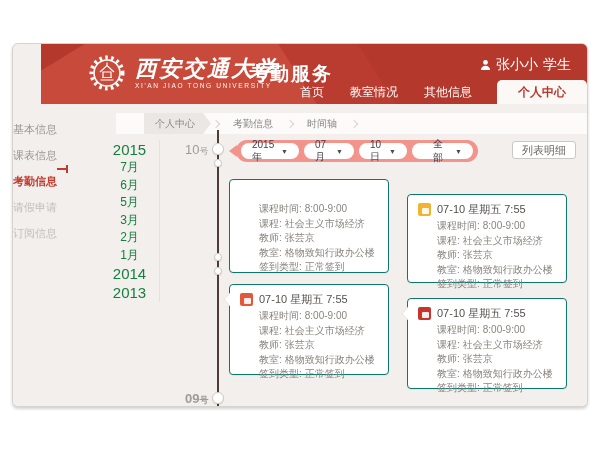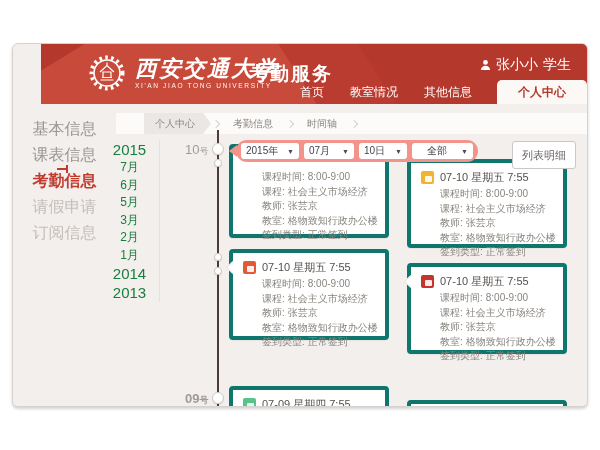--- a/index.html
+++ b/index.html
@@ -26,21 +26,21 @@
   .userinfo { position:absolute; right:16px; top:12px; color:#fff; font-size:14px; display:flex; align-items:center; gap:5px; }
   .nav { position:absolute; right:0; bottom:0; display:flex; align-items:flex-end; }
   .nav .itm { color:#fff; font-size:12px; line-height:24px; padding:0 13px; cursor:pointer; }
   .nav .itm.active { background:#fbf8f6; color:#b5382c; font-weight:bold; border-radius:5px 5px 0 0;
                      line-height:24px; padding:0 21px; margin-left:12px; }
 
   
   .bd { position:relative; height:304px; background:#f2efed; }
 
   .side { position:absolute; left:0; top:0; width:103px; height:100%; padding-top:12px; }
-  .side .sitm { height:26px; line-height:26px; text-align:center; font-size:16px; color:#9a9693; cursor:pointer; }
+  .side .sitm { height:26px; line-height:26px; text-align:left; font-size:11px; color:#9a9693; cursor:pointer; }
   .side .sitm.active { color:#c13b2e; font-weight:bold; }
   .side .sitm.muted { color:#c4beba; }
 
   .bc { position:absolute; left:103px; right:0; top:9px; height:21px; background:#fcfbfa;
         border-bottom:1px solid #efeceа; display:flex; align-items:stretch; font-size:10px; color:#8a8682; }
   .bc .tab1 { margin-left:28px; background:#eae7e5; display:flex; align-items:center; padding:0 16px 0 11px;
               clip-path:polygon(0 0, calc(100% - 8px) 0, 100% 50%, calc(100% - 8px) 100%, 0 100%); }
   .bc .bitm { display:flex; align-items:center; padding:0 12px; }
   .bc .sep { width:6px; height:6px; border-top:1px solid #d4d0cd; border-right:1px solid #d4d0cd;
              transform:rotate(45deg); align-self:center; margin:0 2px; }
@@ -58,32 +58,32 @@
   .tline { position:absolute; left:204px; top:26px; width:2px; height:278px; background:#4d3d36; }
   .node { position:absolute; background:#fff; border:1px solid #cfcac6; border-radius:50%; box-shadow:0 1px 1px rgba(0,0,0,.1); }
   .node.big { width:12px; height:12px; left:199px; }
   .node.sm  { width:8px;  height:8px;  left:201px; }
 
   
   .fbar { position:absolute; left:223px; top:36px; width:242px; height:22px; background:#f2948b;
           border-radius:11px; z-index:6; display:flex; align-items:center; padding-left:5px; }
   .fbar::before { content:""; position:absolute; left:-7px; top:5px; border-top:6px solid transparent;
                   border-bottom:6px solid transparent; border-right:8px solid #f2948b; }
-  .dd { height:16px; background:#fff; border-radius:3px; margin-right:5px; display:flex; align-items:center;
-        justify-content:space-between; padding:0 5px; font-size:10px; color:#3f3f4c; cursor:pointer; }
+  .dd { height:16px; background:#fff; border-radius:8px; margin-right:5px; display:flex; align-items:center;
+        justify-content:space-between; padding:0 11px; font-size:10px; color:#3f3f4c; cursor:pointer; }
   .dd .caret { font-size:7px; color:#4a4a55; margin-left:4px; }
   .dd.w1{width:58px}.dd.w2{width:50px}.dd.w3{width:48px}.dd.w4{width:61px}
 
-  .listbtn { position:absolute; left:499px; top:37px; width:64px; height:28px; background:#fff;
+  .listbtn { position:absolute; left:499px; top:37px; width:64px; height:18px; background:#fff;
              border:1px solid #cbc7c4; border-radius:3px; font-size:11px; color:#6b6764;
              display:flex; align-items:center; justify-content:center; cursor:pointer; z-index:6; }
 
   
-  .card { position:absolute; width:160px; background:#fff; border:4px solid #0f766e; border-radius:4px;
-          box-shadow:0 1px 1px rgba(0,0,0,.05); padding:5px 8px 6px 10px; font-size:10px; }
+  .card { position:absolute; width:160px; background:#fff; border:1px solid #0f766e; border-radius:4px;
+          box-shadow:0 1px 1px rgba(0,0,0,.05); padding:5px 8px 6px 10px; font-size:10px;margin-top:35px; }
   .card .ch { display:flex; align-items:center; gap:6px; font-size:11px; color:#55504d; line-height:19px; }
   .cicon { width:13px; height:13px; border-radius:2px; position:relative; flex:0 0 13px; }
   .cicon::after { content:""; position:absolute; right:2px; bottom:2px; width:7px; height:6px;
                   background:#fff; border-radius:1px; opacity:.9; }
   .crow { line-height:14.5px; color:#89847f; padding-left:19px; white-space:nowrap; }
   .crow .lab { margin-right:3px; }
   .tail::before { content:""; position:absolute; left:-5px; top:10px; width:8px; height:8px; background:#fff;
                   border-left:1px solid #e8e4e1; border-bottom:1px solid #e8e4e1; transform:rotate(45deg); }
   .pad-noheader { padding-top:22px; }
 </style>

